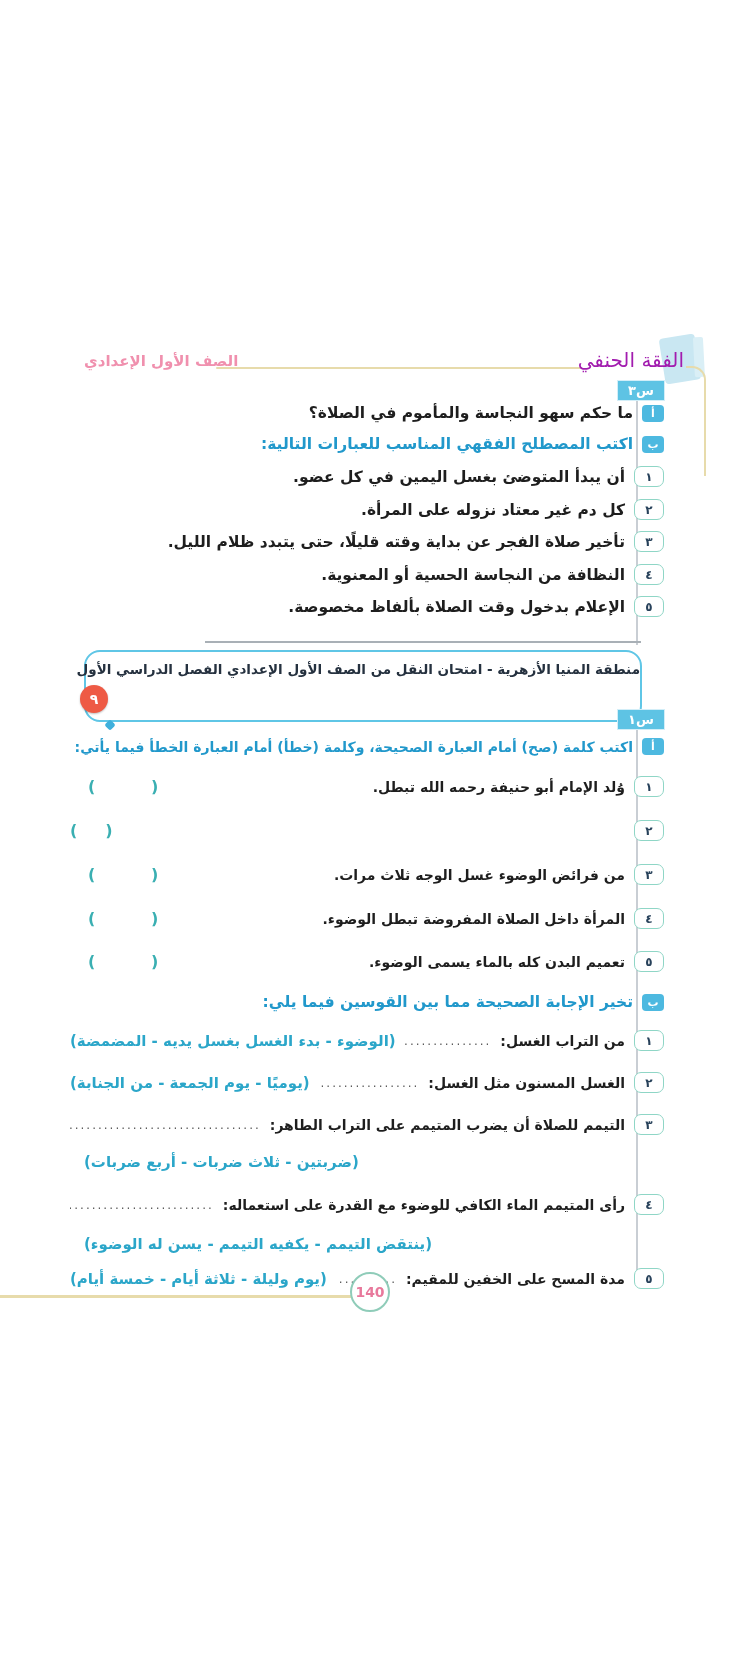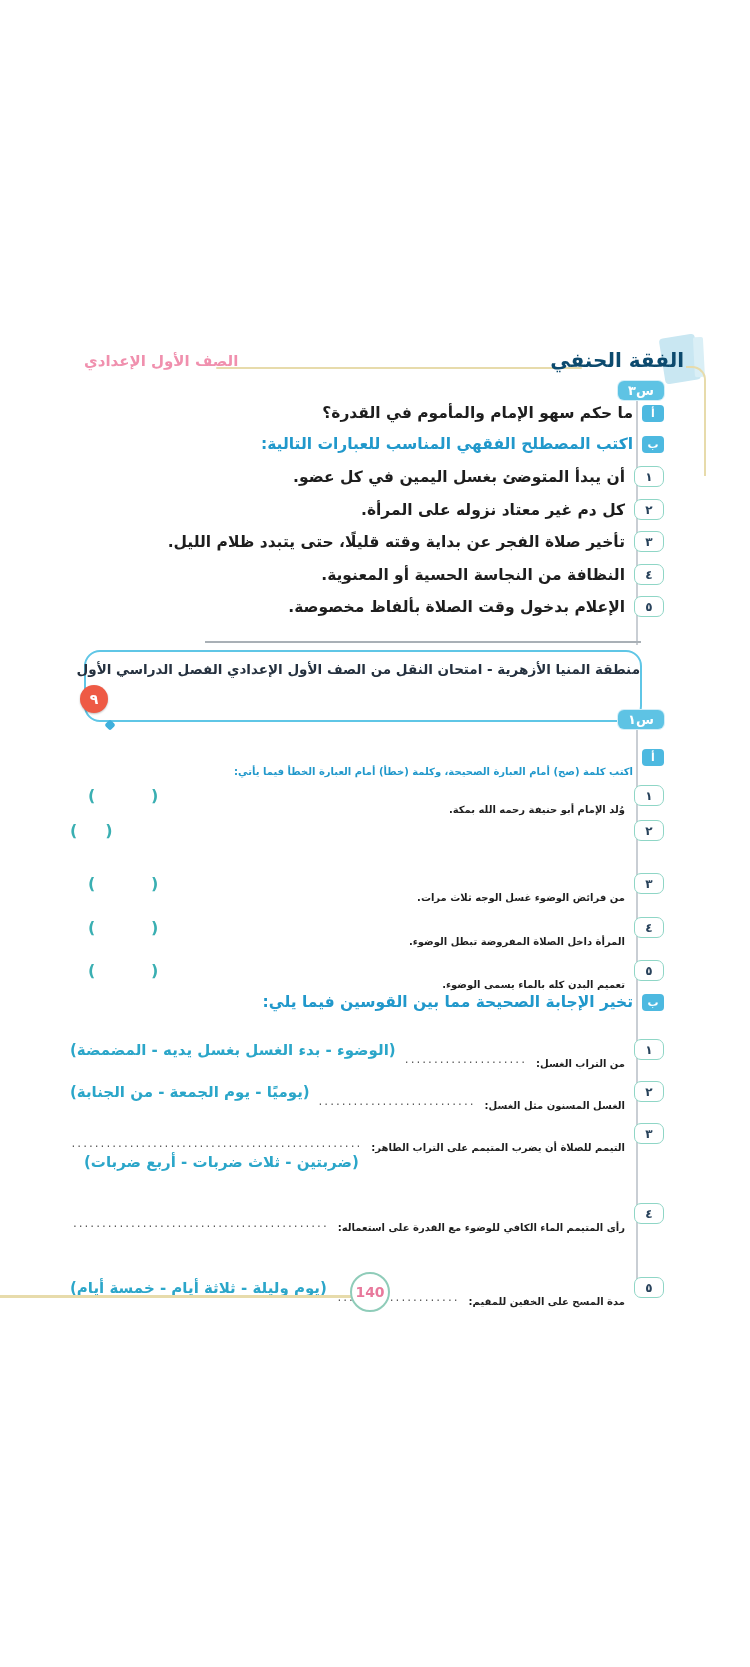--- a/index.html
+++ b/index.html
@@ -5,41 +5,41 @@
   html,body{margin:0;padding:0;background:#fff;}
   .page{
     position:relative;width:750px;height:1667px;background:#ffffff;
     font-family:"DejaVu Sans",sans-serif;direction:rtl;overflow:hidden;
   }
   
   .book-icon{position:absolute;right:52px;top:336px;width:36px;height:46px;
     background:#c9e7f2;transform:rotate(-9deg);border-radius:4px;}
   .book-icon:after{content:"";position:absolute;right:-6px;top:4px;width:10px;height:40px;
     background:#daeff6;transform:rotate(6deg);border-radius:2px;}
-  .page-title{position:absolute;right:66px;top:348px;font-size:20px;font-weight:bold;color:#0c4a6e;z-index:2;}
+  .page-title{position:absolute;right:66px;top:348px;font-size:20px;font-weight:normal;color:#a21caf;z-index:2;}
   .grade-label{position:absolute;left:84px;top:352px;font-size:15px;font-weight:bold;color:#f090ae;}
   .header-rule{position:absolute;left:216px;top:367px;width:366px;height:2px;background:#e7dbab;border-radius:2px;}
   .frame-corner{position:absolute;right:44px;top:366px;width:18px;height:108px;
     border-top:2px solid #e7dbab;border-left:none;border-right:2px solid #e7dbab;
     border-top-right-radius:14px;}
   
   .connector{position:absolute;right:112px;width:2px;background:#c9ced4;z-index:0;}
   
   .qbadge{position:absolute;right:86px;z-index:2;background:#5ec3e4;color:#fff;
-    border-radius:6px;padding:3px 10px;font-size:13px;font-weight:bold;line-height:1;box-shadow:0 0 0 1px #d2eef8;}
+    border-radius:0;padding:3px 10px;font-size:13px;font-weight:bold;line-height:1;box-shadow:0 0 0 1px #d2eef8;}
   .marker{flex:0 0 auto;width:22px;height:17px;background:#4db9e0;color:#fff;border-radius:4px;
     font-size:11px;font-weight:bold;display:flex;align-items:center;justify-content:center;z-index:2;}
   .numbox{flex:0 0 auto;min-width:30px;height:21px;border:1.5px solid #8fd6c6;border-radius:7px;
     background:#fff;color:#27415a;font-size:12px;font-weight:bold;
     display:flex;align-items:center;justify-content:center;z-index:2;box-sizing:border-box;}
   
   .row{position:absolute;right:86px;left:84px;display:flex;align-items:center;gap:9px;direction:rtl;}
   .row.wide{right:86px;left:70px;}
   .txt{font-size:15.5px;font-weight:bold;color:#1e1e1e;white-space:nowrap;}
-  .txt.sm{font-size:10px;margin-top:28px;}
+  .txt.sm{font-size:14px;}
   .blue{color:#2198cb;}
   .paren{color:#3aafb2;font-size:16px;font-weight:bold;white-space:pre;margin-left:18px;}
   .spacer{flex:1;}
   .dots{flex:1;overflow:hidden;white-space:nowrap;color:#5a5a5a;font-size:12px;letter-spacing:2px;
     align-self:flex-end;margin-bottom:3px;}
   .options{color:#2ba6c9;font-size:15px;font-weight:bold;white-space:nowrap;}
   .opts-line{position:absolute;left:84px;font-size:15px;font-weight:bold;color:#2ba6c9;direction:rtl;}
   
   .sep-line{position:absolute;left:205px;width:436px;top:641px;height:1.5px;background:#a9b0b6;}
   .exam-box{position:absolute;left:84px;right:108px;top:650px;height:72px;background:#fff;
@@ -69,21 +69,21 @@
   <div class="frame-corner"></div>
   <div class="grade-label">الصف الأول الإعدادي</div>
 
   <div class="connector" style="top:393px;height:252px;"></div>
   <div class="connector" style="top:720px;height:562px;"></div>
 
   <div class="qbadge" style="top:381px;">س٣</div>
 
   <div class="row" style="top:404px;">
     <span class="marker">أ</span>
-    <span class="txt">ما حكم سهو الإمام والمأموم في القدرة؟</span>
+    <span class="txt">ما حكم سهو النجاسة والمأموم في الصلاة؟</span>
   </div>
 
   <div class="row" style="top:435px;">
     <span class="marker">ب</span>
     <span class="txt blue">اكتب المصطلح الفقهي المناسب للعبارات التالية:</span>
   </div>
 
   <div class="row" style="top:466px;">
     <span class="numbox">١</span>
     <span class="txt">أن يبدأ المتوضئ بغسل اليمين في كل عضو.</span>
@@ -115,21 +115,21 @@
 
   <div class="qbadge" style="top:710px;">س١</div>
 
   <div class="row wide" style="top:738px;">
     <span class="marker">أ</span>
     <span class="txt blue sm">اكتب كلمة (صح) أمام العبارة الصحيحة، وكلمة (خطأ) أمام العبارة الخطأ فيما يأتي:</span>
   </div>
 
   <div class="row wide" style="top:776px;">
     <span class="numbox">١</span>
-    <span class="txt sm">وُلد الإمام أبو حنيفة رحمه الله بمكة.</span>
+    <span class="txt sm">وُلد الإمام أبو حنيفة رحمه الله تبطل.</span>
     <span class="spacer"></span>
     <span class="paren">(          )</span>
   </div>
   <div class="row wide" style="top:820px;">
     <span class="numbox">٢</span>
     <span class="spacer"></span>
     <span class="paren" style="margin-left:0;">(     )</span>
   </div>
   <div class="row wide" style="top:864px;">
     <span class="numbox">٣</span>
@@ -172,20 +172,21 @@
     <span class="txt sm">التيمم للصلاة أن يضرب المتيمم على التراب الطاهر:</span>
     <span class="dots">..................................................</span>
   </div>
   <div class="opts-line" style="top:1153px;">(ضربتين - ثلاث ضربات - أربع ضربات)</div>
 
   <div class="row wide" style="top:1194px;">
     <span class="numbox">٤</span>
     <span class="txt sm">رأى المتيمم الماء الكافي للوضوء مع القدرة على استعماله:</span>
     <span class="dots">..................................................</span>
   </div>
+  <div class="opts-line" style="top:1235px;">(ينتقض التيمم - يكفيه التيمم - يسن له الوضوء)</div>
 
   <div class="row wide" style="top:1268px;">
     <span class="numbox">٥</span>
     <span class="txt sm">مدة المسح على الخفين للمقيم:</span>
     <span class="dots">......................................</span>
     <span class="options">(يوم وليلة - ثلاثة أيام - خمسة أيام)</span>
   </div>
 
   <div class="footer-rule"></div>
   <div class="page-num">140</div>

